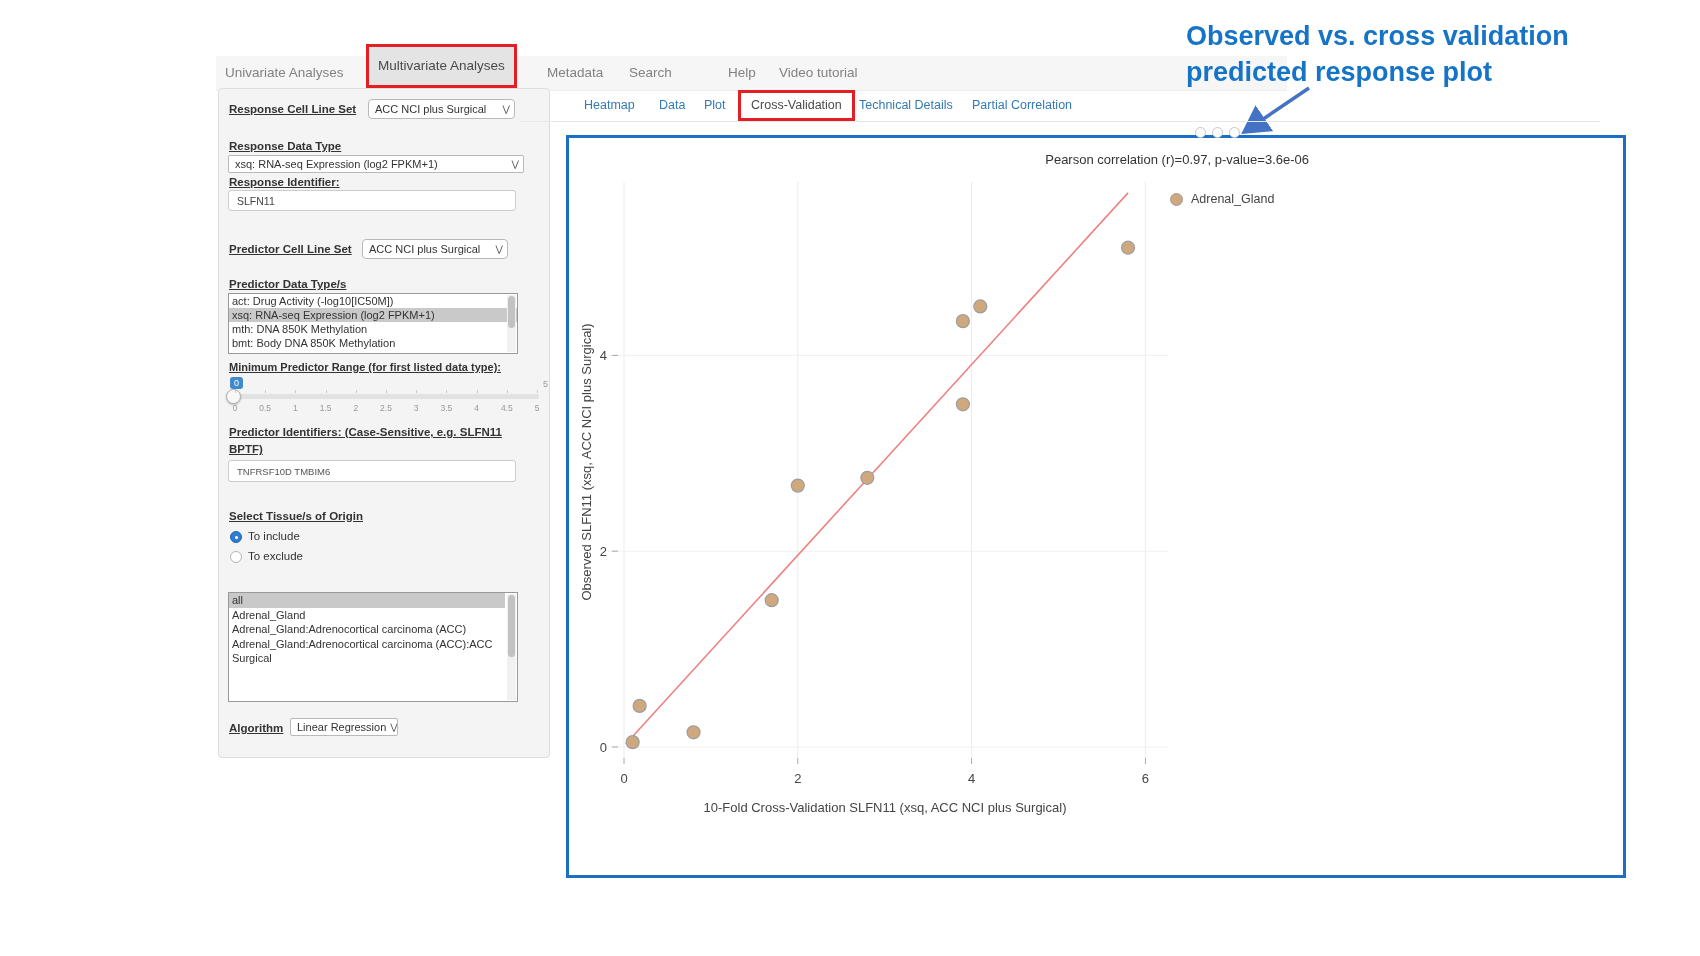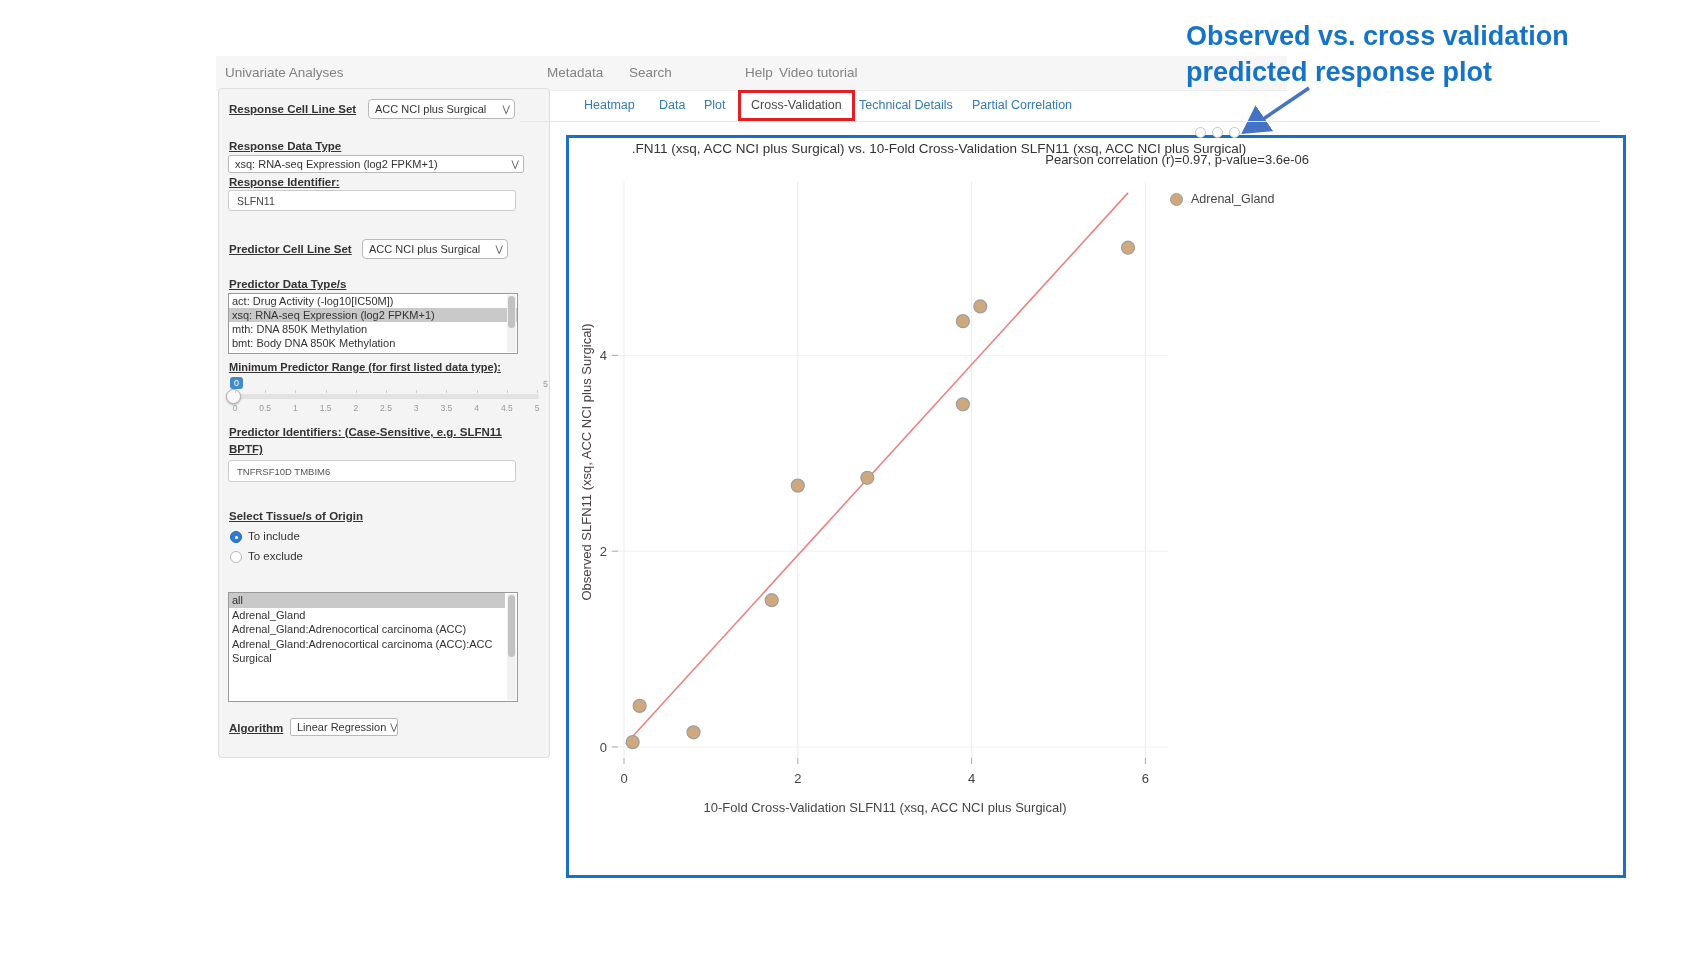--- a/index.html
+++ b/index.html
@@ -56,23 +56,24 @@
   #modebar{position:absolute;left:1195px;top:127px;display:flex;gap:6px;}
   #modebar .mb{width:9px;height:9px;border:1px solid #c6c6c6;border-radius:50%;background:#fff;cursor:pointer;}
 </style>
 </head>
 <body>
 
 <div id="canvas">
 
   <div id="navbar">
     <span class="nav-item" style="left:9px">Univariate Analyses</span>
+    <span id="nav-multi-box">Multivariate Analyses</span>
     <span class="nav-item" style="left:331px">Metadata</span>
     <span class="nav-item" style="left:413px">Search</span>
-    <span class="nav-item" style="left:529px">Help</span>
+    <span class="nav-item" style="left:512px">Help</span>
     <span class="nav-item" style="left:563px">Video tutorial</span>
   </div>
 
   <div id="annotation">
     <div>Observed vs. cross validation</div>
     <div>predicted response plot</div>
   </div>
   <svg class="abs" style="left:1233px;top:80px" width="86" height="64">
     <defs>
       <marker id="ah" markerWidth="9" markerHeight="9" refX="6" refY="4.5" orient="auto">
@@ -183,21 +184,20 @@
     <span class="tab" style="left:452px">Partial Correlation</span>
   </div>
 
   <div id="plotbox"></div>
   <div id="modebar">
     <span class="mb"></span>
     <span class="mb"></span>
     <span class="mb"></span>
   </div>
 
-  <div id="chart-title">.FN11 (xsq, ACC NCI plus Surgical) vs. 10-Fold Cross-Validation SLFN11 (xsq, ACC NCI plus Surgical)</div>
   <div id="chart-subtitle">Pearson correlation (r)=0.97, p-value=3.6e-06</div>
   <div id="ylabel">Observed SLFN11 (xsq, ACC NCI plus Surgical)</div>
   <div id="xlabel">10-Fold Cross-Validation SLFN11 (xsq, ACC NCI plus Surgical)</div>
 
   <svg class="abs" style="left:570px;top:180px" width="700" height="660" id="chart-svg">
       <line x1="38" y1="567" x2="598" y2="567" stroke="#f0f0f0" stroke-width="1"></line>
       <line x1="38" y1="371.2" x2="598" y2="371.2" stroke="#f0f0f0" stroke-width="1"></line>
       <line x1="38" y1="175.39999999999998" x2="598" y2="175.39999999999998" stroke="#f0f0f0" stroke-width="1"></line>
       <line x1="54" y1="2" x2="54" y2="578" stroke="#ececec" stroke-width="1"></line>
       <line x1="54" y1="578" x2="54" y2="584" stroke="#aaa" stroke-width="1"></line>

